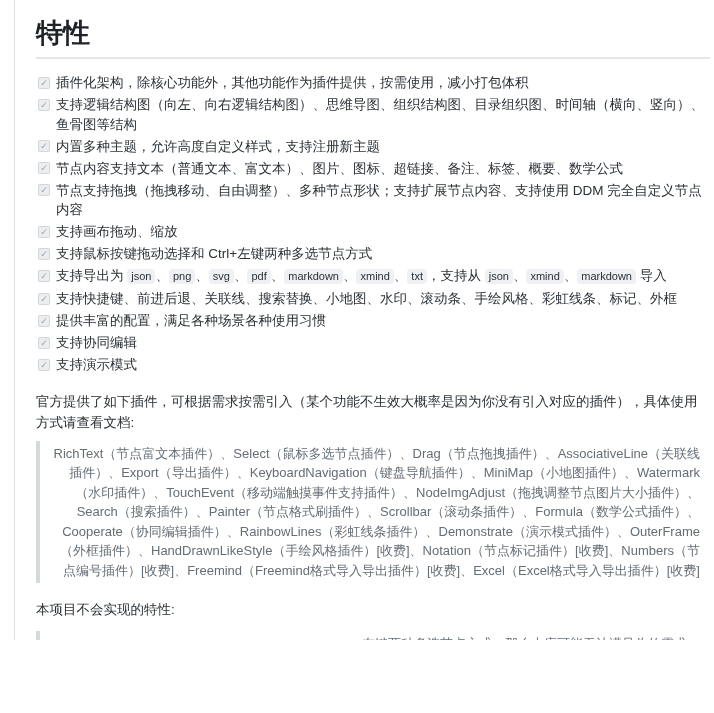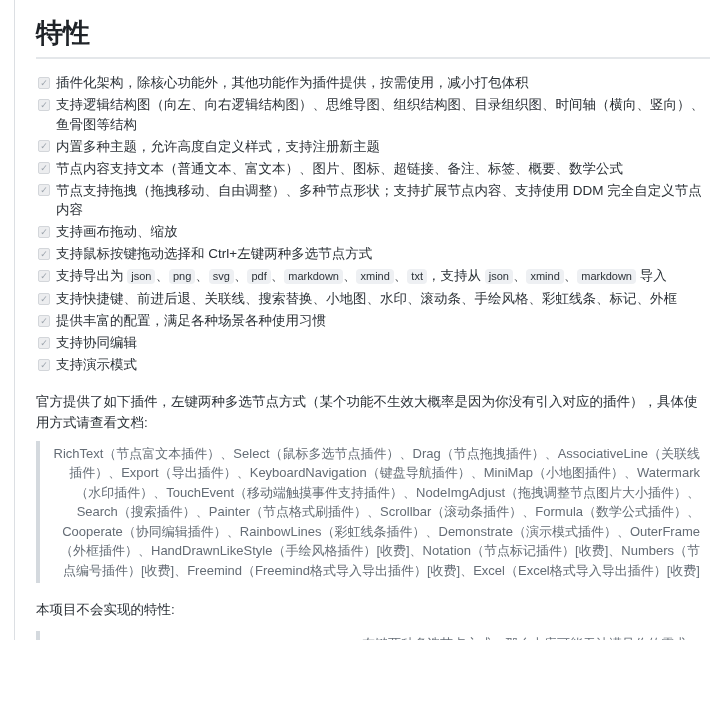--- a/index.html
+++ b/index.html
@@ -81,21 +81,21 @@
       <li><span class="cb">✓</span>节点支持拖拽（拖拽移动、自由调整）、多种节点形状；支持扩展节点内容、支持使用 DDM 完全自定义节点内容</li>
       <li><span class="cb">✓</span>支持画布拖动、缩放</li>
       <li><span class="cb">✓</span>支持鼠标按键拖动选择和 Ctrl+左键两种多选节点方式</li>
       <li><span class="cb">✓</span>支持导出为 <code class="inline-code">json</code>、<code class="inline-code">png</code>、<code class="inline-code">svg</code>、<code class="inline-code">pdf</code>、<code class="inline-code">markdown</code>、<code class="inline-code">xmind</code>、<code class="inline-code">txt</code>，支持从 <code class="inline-code">json</code>、<code class="inline-code">xmind</code>、<code class="inline-code">markdown</code> 导入</li>
       <li><span class="cb">✓</span>支持快捷键、前进后退、关联线、搜索替换、小地图、水印、滚动条、手绘风格、彩虹线条、标记、外框</li>
       <li><span class="cb">✓</span>提供丰富的配置，满足各种场景各种使用习惯</li>
       <li><span class="cb">✓</span>支持协同编辑</li>
       <li><span class="cb">✓</span>支持演示模式</li>
     </ul>
 
-  <p class="body-text">官方提供了如下插件，左键两种多选节点方式（某个功能不生效大概率是因为你没有引入对应的插件），具体使用方式请查看文档:</p>
+  <p class="body-text">官方提供了如下插件，可根据需求按需引入（某个功能不生效大概率是因为你没有引入对应的插件），具体使用方式请查看文档:</p>
 
   <blockquote class="quote plugins">
     <p>RichText（节点富文本插件）、Select（鼠标多选节点插件）、Drag（节点拖拽插件）、AssociativeLine（关联线插件）、Export（导出插件）、KeyboardNavigation（键盘导航插件）、MiniMap（小地图插件）、Watermark（水印插件）、TouchEvent（移动端触摸事件支持插件）、NodeImgAdjust（拖拽调整节点图片大小插件）、Search（搜索插件）、Painter（节点格式刷插件）、Scrollbar（滚动条插件）、Formula（数学公式插件）、Cooperate（协同编辑插件）、RainbowLines（彩虹线条插件）、Demonstrate（演示模式插件）、OuterFrame（外框插件）、HandDrawnLikeStyle（手绘风格插件）[收费]、Notation（节点标记插件）[收费]、Numbers（节点编号插件）[收费]、Freemind（Freemind格式导入导出插件）[收费]、Excel（Excel格式导入导出插件）[收费]</p>
   </blockquote>
 
   <p class="body-text">本项目不会实现的特性:</p>
 
   <blockquote class="quote not-impl" id="not-impl-quote">
       <p>左键两种多选节点方式，那么本库可能无法满足你的需求。</p>
     </blockquote>

